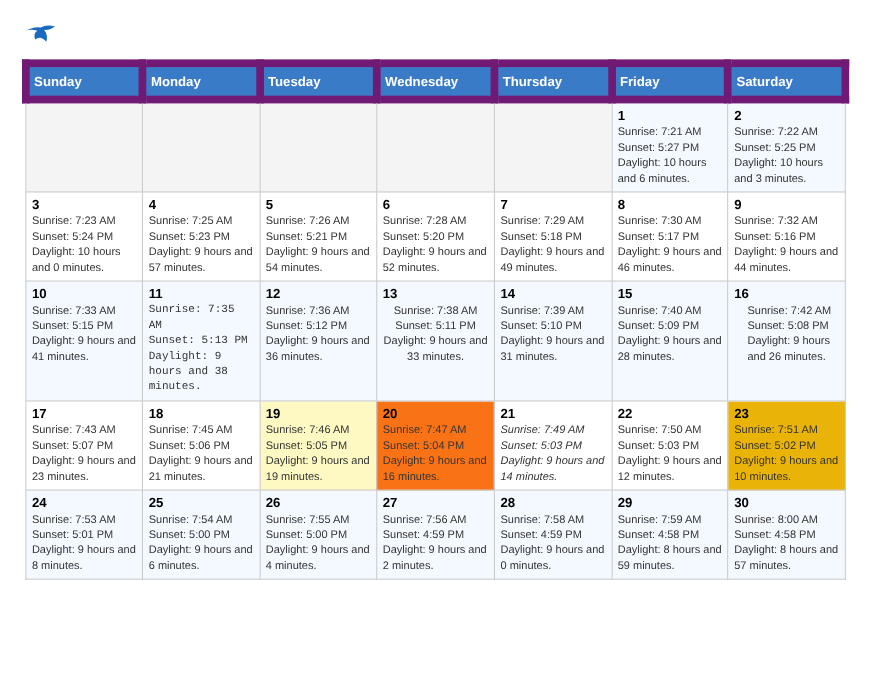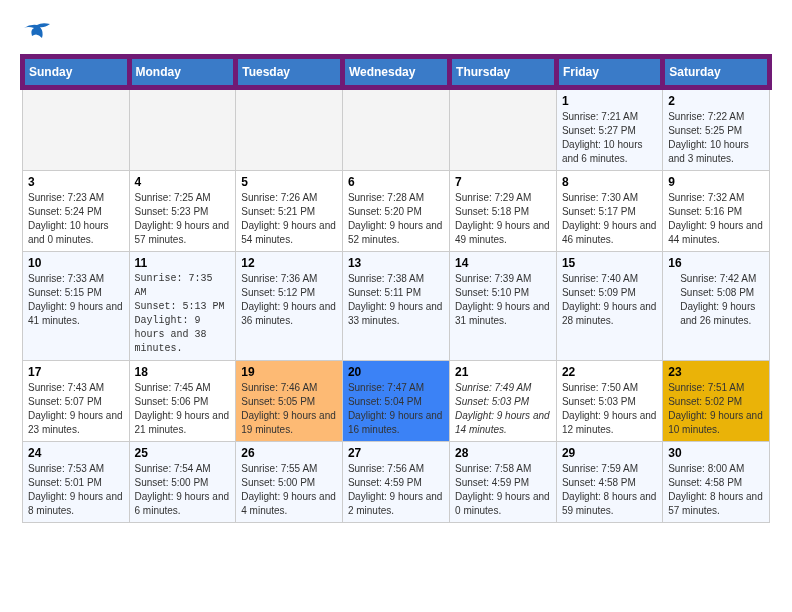--- a/index.html
+++ b/index.html
@@ -47,21 +47,21 @@
       border-collapse: collapse;
       font-size: 11px;
     }
     .calendar th {
       background-color: #3a7bc8;
       color: #fff;
       padding: 6px 4px;
       text-align: left;
       font-size: 12px;
       font-weight: bold;
-      border: 5px solid #701a75;
+      border: 7px solid #701a75;
     }
     .calendar td {
       vertical-align: top;
       padding: 4px 5px;
       border: 1px solid #ccc;
       width: 108px;
       min-height: 80px;
       background: #fff;
     }
     .calendar td.empty {
@@ -194,21 +194,21 @@
 Daylight: 9 hours and 38 minutes.</div>
         </td>
         <td style="background: rgb(244, 248, 255);">
           <div class="day-num">12</div>
           <div class="day-info" style="white-space: pre-line;">Sunrise: 7:36 AM
 Sunset: 5:12 PM
 Daylight: 9 hours and 36 minutes.</div>
         </td>
         <td style="background: rgb(244, 248, 255);">
           <div class="day-num">13</div>
-          <div class="day-info" style="white-space: pre-line;">Sunrise: 7:38 AM
+          <div class="day-info" style="white-space: pre-line; text-align: center;">Sunrise: 7:38 AM
 Sunset: 5:11 PM
 Daylight: 9 hours and 33 minutes.</div>
         </td>
         <td style="background: rgb(244, 248, 255); margin-top: 16px;">
           <div class="day-num">14</div>
           <div class="day-info" style="white-space: pre-line;">Sunrise: 7:39 AM
 Sunset: 5:10 PM
 Daylight: 9 hours and 31 minutes.</div>
         </td>
         <td style="background: rgb(244, 248, 255);">
@@ -230,27 +230,27 @@
           <div class="day-info" style="white-space: pre-line;">Sunrise: 7:43 AM
 Sunset: 5:07 PM
 Daylight: 9 hours and 23 minutes.</div>
         </td>
         <td style="background: rgb(255, 255, 255);">
           <div class="day-num">18</div>
           <div class="day-info" style="white-space: pre-line;">Sunrise: 7:45 AM
 Sunset: 5:06 PM
 Daylight: 9 hours and 21 minutes.</div>
         </td>
-        <td style="background: #fdba74;">
+        <td style="background: #fef9c3;">
           <div class="day-num">19</div>
           <div class="day-info" style="white-space: pre-line;">Sunrise: 7:46 AM
 Sunset: 5:05 PM
 Daylight: 9 hours and 19 minutes.</div>
         </td>
-        <td style="background: #3b82f6;">
+        <td style="background: #f97316;">
           <div class="day-num">20</div>
           <div class="day-info" style="white-space: pre-line;">Sunrise: 7:47 AM
 Sunset: 5:04 PM
 Daylight: 9 hours and 16 minutes.</div>
         </td>
         <td style="background: rgb(255, 255, 255);">
           <div class="day-num">21</div>
           <div class="day-info" style="white-space: pre-line; font-style: italic;">Sunrise: 7:49 AM
 Sunset: 5:03 PM
 Daylight: 9 hours and 14 minutes.</div>

